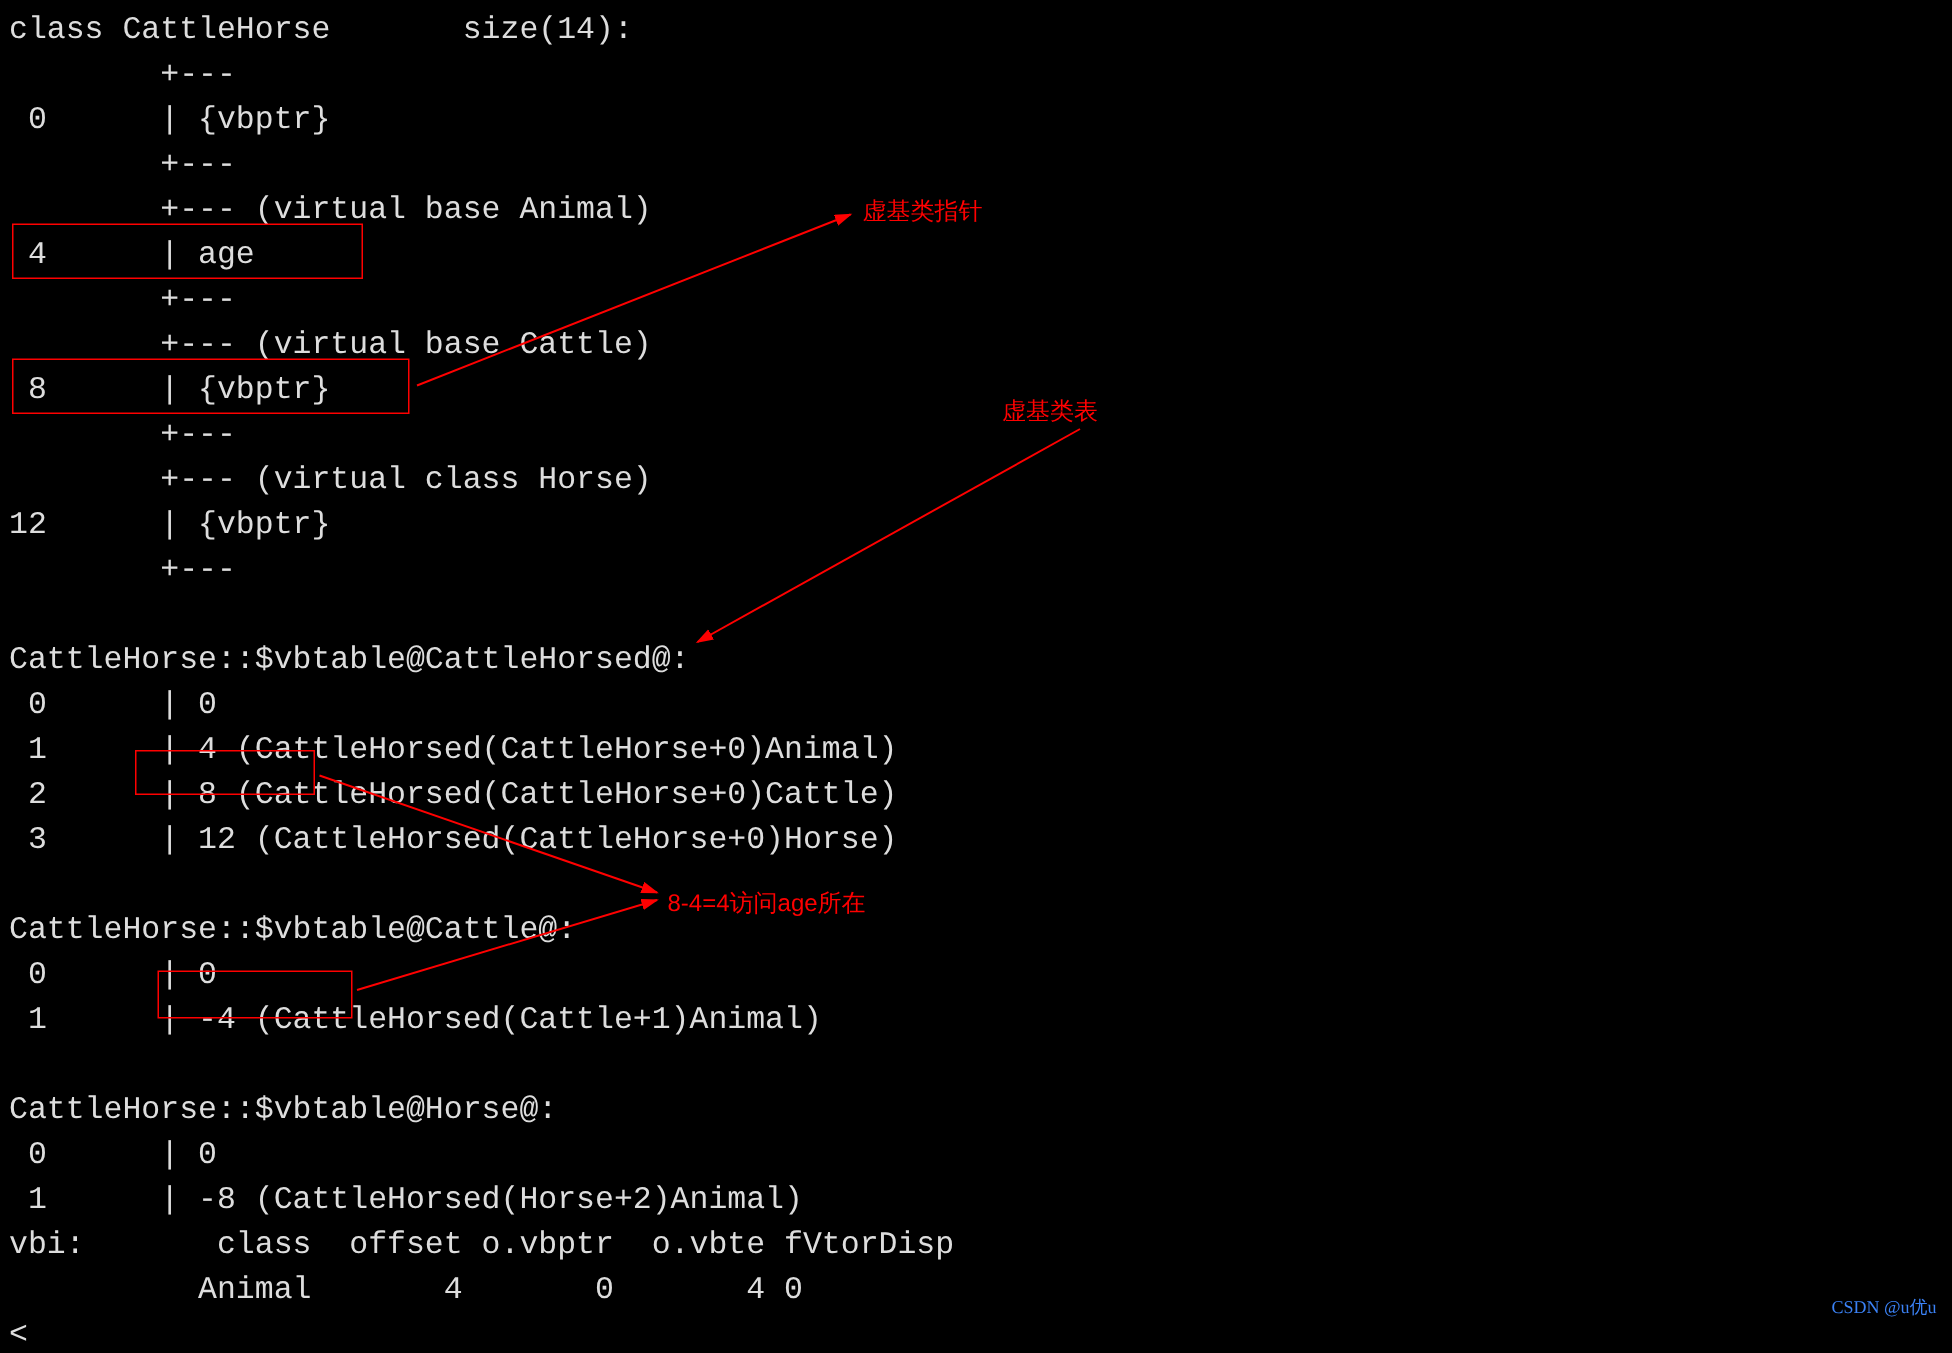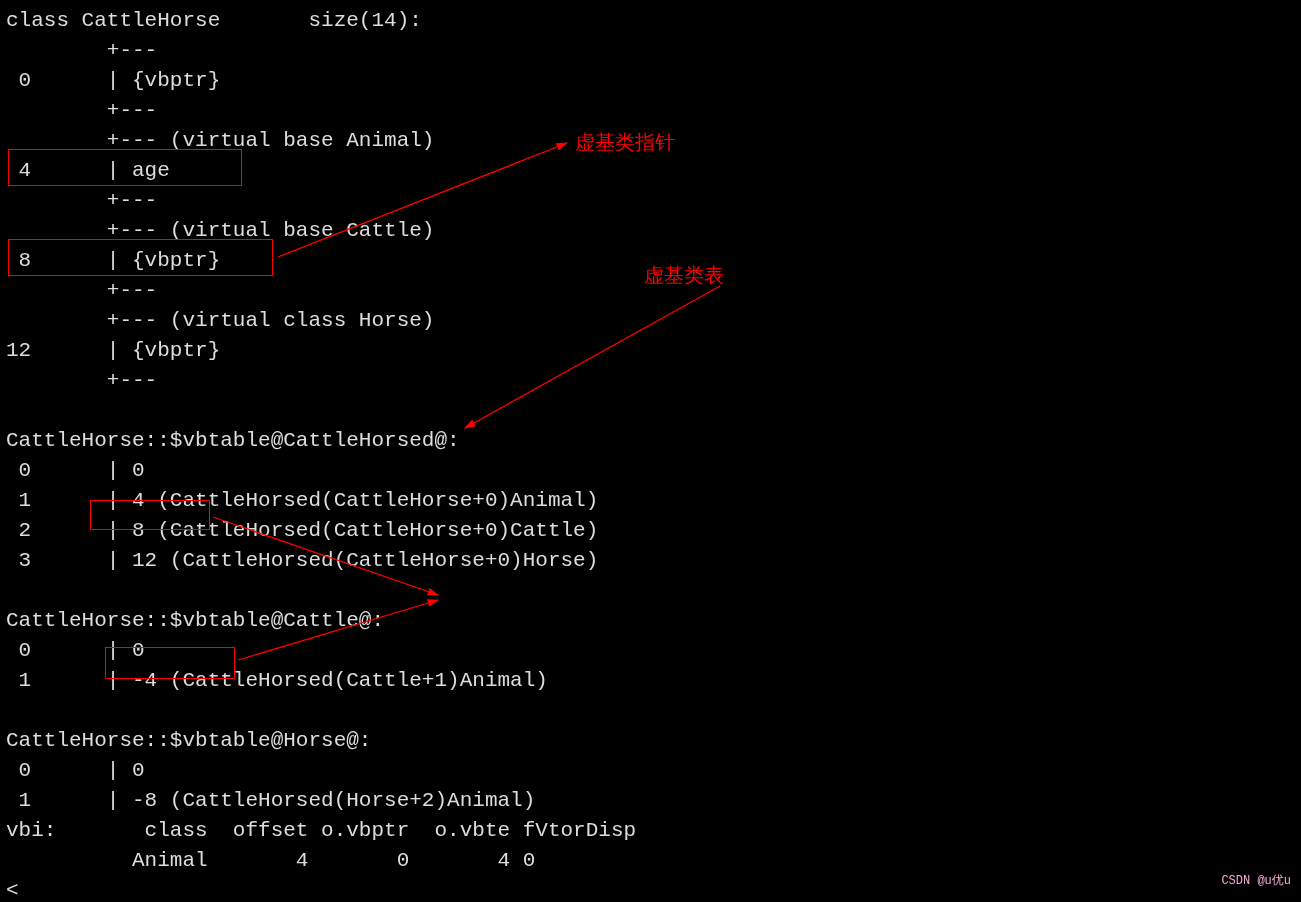--- a/index.html
+++ b/index.html
@@ -20,36 +20,36 @@
     white-space: pre;
   }
   .box {
     position: absolute;
     border: 1px solid #f00;
     box-sizing: border-box;
   }
   .ann {
     position: absolute;
     color: #f00;
-    font-size: 20px;
+    font-size: 16px;
     font-family: "Microsoft YaHei", sans-serif;
   }
   svg.arrows {
     position: absolute;
     left: 0; top: 0;
     width: 1301px; height: 902px;
     pointer-events: none;
   }
   .watermark {
     position: absolute;
     right: 10px;
-    bottom: 6px;
-    color: #f9a8d4;
+    bottom: 16px;
+    color: #3b82f6;
     font-size: 12px;
-    font-family: Liberation Mono, monospace;
+    font-family: Liberation Serif, serif;
   }
 </style>
 </head>
 <body>
 
 <div class="code"><span>class CattleHorse       size(14):</span>
 <span>        +---</span>
 <span> 0      | {vbptr}</span>
 <span>        +---</span>
 <span>        +--- (virtual base Animal)</span>
@@ -83,21 +83,22 @@
 &gt;
 
 
 <div class="box" style="left:8px; top:149px; width:234px; height:37px;"></div>
 <div class="box" style="left:8px; top:239px; width:265px; height:37px;"></div>
 <div class="box" style="left:90px; top:500px; width:120px; height:30px;"></div>
 <div class="box" style="left:105px; top:647px; width:130px; height:32px;"></div>
 
 
 <div class="ann" style="left:575px; top:127px;">虚基类指针</div>
-<div class="ann" style="left:644px; top:260px;text-align:center;">虚基类表</div>
+<div class="ann" style="left:668px; top:260px;text-align:center;">虚基类表</div>
+<div class="ann" style="left:445px; top:588px;">8-4=4访问age所在</div>
 
 
 <svg class="arrows">
   <defs>
     <marker id="ah" markerWidth="10" markerHeight="10" refX="8" refY="3" orient="auto">
       <path d="M0,0 L9,3 L0,6 Z" fill="#f00"></path>
     </marker>
   </defs>
 
   <line x1="278" y1="257" x2="567" y2="143" stroke="#f00" stroke-width="1.3" marker-end="url(#ah)"></line>

